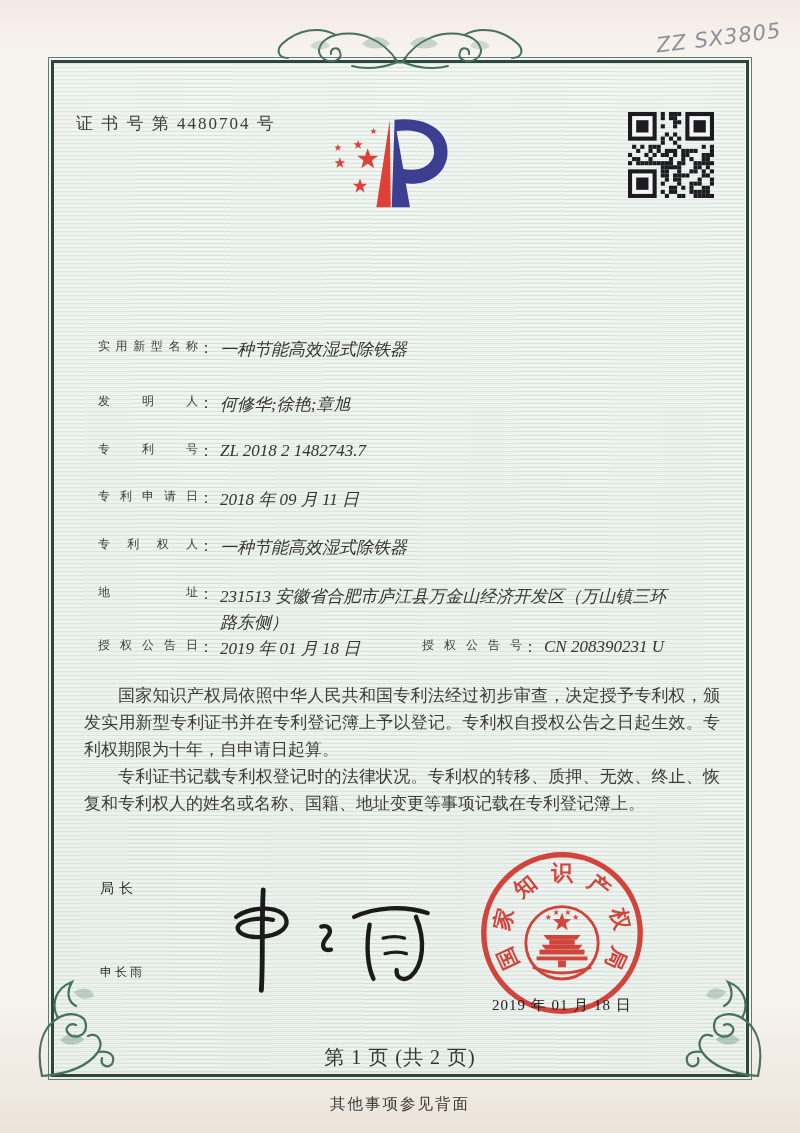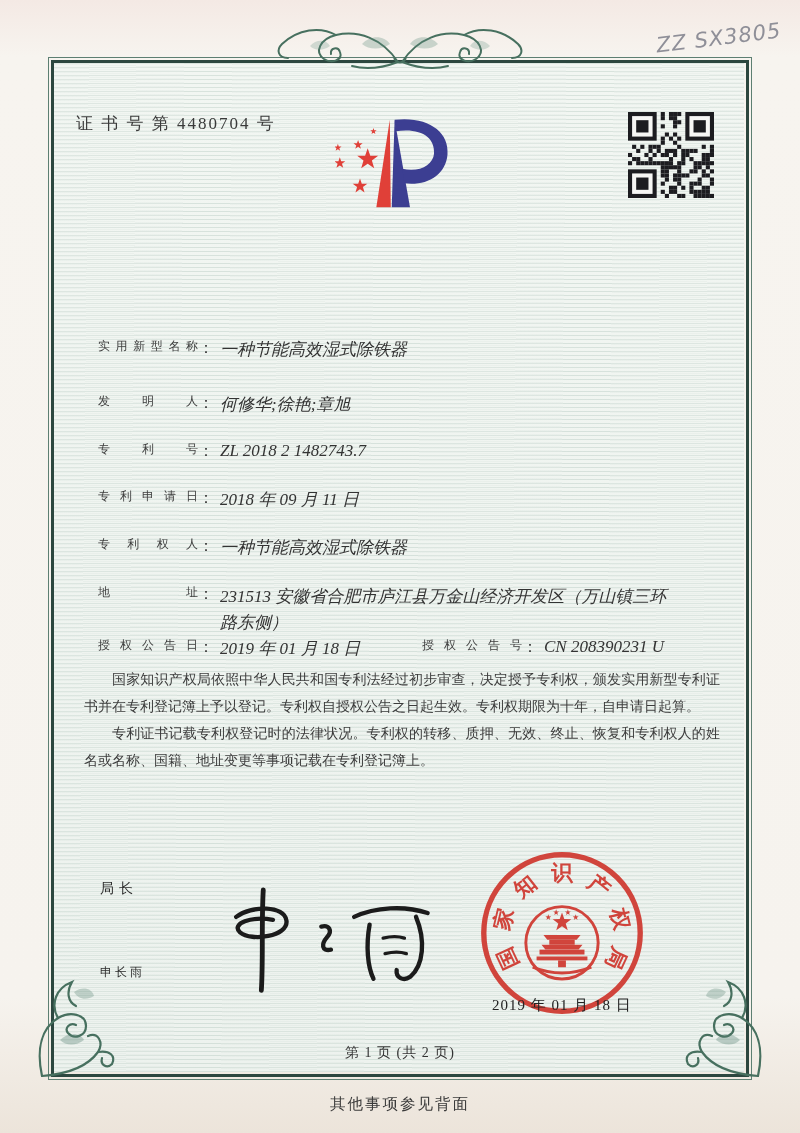--- a/index.html
+++ b/index.html
@@ -35,35 +35,35 @@
       font-size:40px;font-weight:600;letter-spacing:9px;color:#161616;}
   .fields{position:absolute;left:98px;top:338px;width:624px;height:345px;z-index:4;}
   .frow{position:absolute;left:0;white-space:nowrap;}
   .r1{top:0}.r2{top:55px}.r3{top:103px}.r4{top:150px}.r5{top:198px}.r6{top:246px}.r7{top:299px}
   .flabel{display:inline-block;width:100px;text-align:justify;text-align-last:justify;
       font-size:12px;color:#3d3d3d;vertical-align:top;}
   .fcolon{display:inline-block;width:18px;font-size:16px;color:#3d3d3d;vertical-align:top;}
   .fvalue{display:inline-block;font-size:17px;color:var(--ink);margin-left:4px;vertical-align:top;font-style:italic;}
   .r6 .fvalue{white-space:normal;width:448px;line-height:26px;}
   .pair2{position:absolute;left:324px;top:0;}
-  .paras{position:absolute;left:84px;top:666px;width:636px;z-index:4;
-      font-size:14px;line-height:27px;color:#3c3c3c;text-align:justify;}
+  .paras{position:absolute;left:84px;top:682px;width:636px;z-index:4;
+      font-size:17px;line-height:27px;color:#3c3c3c;text-align:justify;}
   .paras p{margin:0;text-indent:2em;}
   .officer-title{position:absolute;left:100px;top:880px;z-index:4;font-size:14px;
       letter-spacing:5px;color:#2c2c2c;}
   .officer-name{position:absolute;left:100px;top:964px;z-index:4;font-size:12px;
       letter-spacing:3px;color:#2c2c2c;}
   .signature{position:absolute;left:213px;top:883px;width:232px;height:118px;z-index:5;}
   .seal{position:absolute;left:474px;top:845px;width:176px;height:176px;z-index:5;opacity:.93;}
   .seal text{fill:var(--seal-red);font-size:22px;font-weight:700;
       text-anchor:middle;dominant-baseline:central;}
   .seal-date{position:absolute;left:492px;top:996px;z-index:6;font-size:15px;
       letter-spacing:1px;color:#222;white-space:nowrap;}
   .page-no{position:absolute;left:0;right:0;top:1044px;z-index:4;text-align:center;
-      font-size:14px;color:#333;letter-spacing:1px;}
+      font-size:20px;color:#333;letter-spacing:1px;}
   .back-note{position:absolute;left:0;right:0;top:1094px;z-index:4;text-align:center;
       font-size:15.5px;color:#3a3a3a;letter-spacing:2px;}
 </style>
 </head>
 <body>
 
 <div class="page">
 
   <div class="frame-fill"></div>
   <div class="frame">

